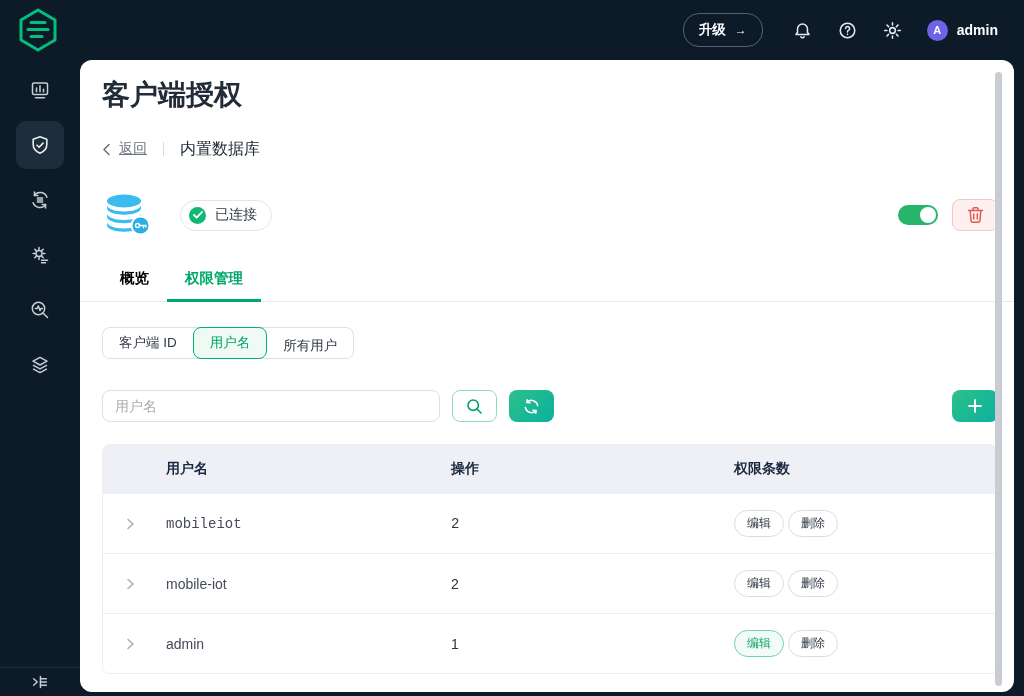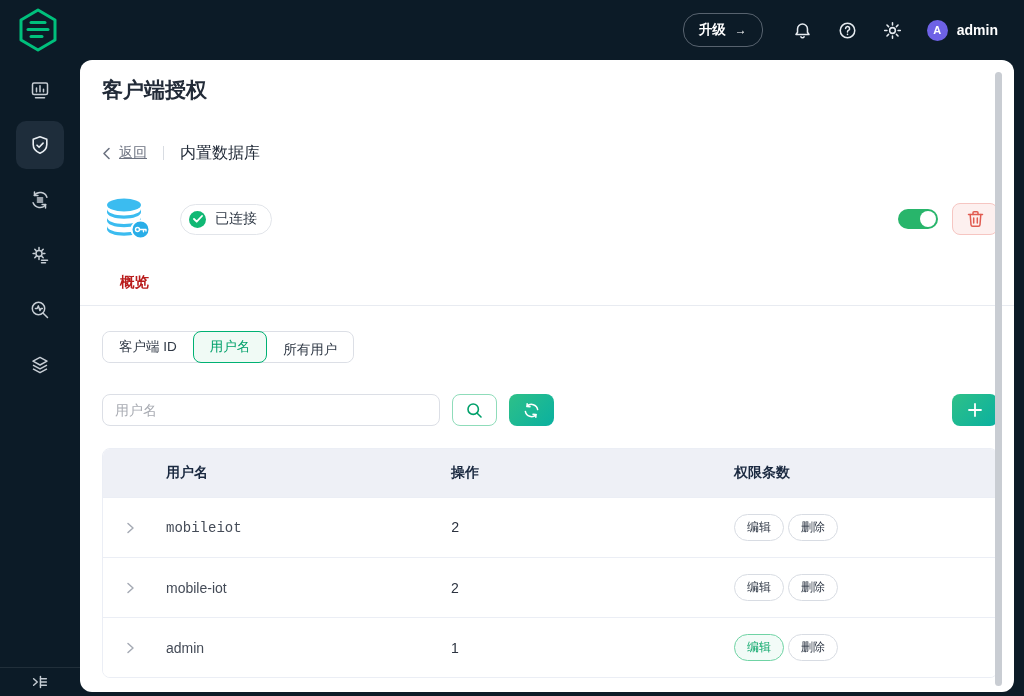--- a/index.html
+++ b/index.html
@@ -34,21 +34,21 @@
   .collapse-bar { position:absolute; left:0; bottom:0; width:80px; height:29px;
     border-top:1px solid rgba(255,255,255,0.09); display:flex; align-items:center; justify-content:center; cursor:pointer; }
 
   
   .card { position:absolute; left:80px; top:60px; width:934px; height:632px;
     background:#fff; border-radius:12px; }
   .scroll-thumb { position:absolute; right:12px; top:12px; bottom:6px; width:7px;
     border-radius:4px; background:#c9cdd3; cursor:pointer; }
   .card-inner { padding:16px 16px 0 22px; }
 
-  .page-title { font-size:21px; font-weight:bold; color:#222b38; margin-bottom:39px; }
+  .page-title { font-size:28px; font-weight:bold; color:#222b38; margin-bottom:25px; }
 
   .breadcrumb { display:flex; align-items:center; height:20px; margin-bottom:33px; }
   .back-link { display:flex; align-items:center; gap:8px; cursor:pointer; color:#6c7280; font-size:14px;text-decoration:underline; }
   .crumb-divider { width:1px; height:14px; background:#d8dce2; margin:0 16px; }
   .crumb-current { font-size:16px; font-weight:normal; color:#222b38; }
 
   
   .connector-row { display:flex; align-items:center; margin-bottom:31px; height:46px; }
   .db-icon { width:52px; height:46px; }
   .status-badge { margin-left:26px; display:flex; align-items:center; gap:9px;
@@ -57,21 +57,21 @@
     display:flex; align-items:center; justify-content:center; }
   .status-text { font-size:14px; color:#2f3845; }
   .connector-actions { margin-left:auto; display:flex; align-items:center; gap:14px; }
   .toggle { width:40px; height:20px; border-radius:10px; background:#28b56b; position:relative; cursor:pointer; }
   .toggle-knob { position:absolute; right:2px; top:2px; width:16px; height:16px; border-radius:50%; background:#fff; }
   .delete-conn-btn { width:46px; height:32px; border-radius:8px; background:#fdf0ef;
     border:1px solid #f6c6c2; display:flex; align-items:center; justify-content:center; cursor:pointer; }
 
   
   .tabs-wrap { margin:0 -16px 0 -22px; padding:0 22px; border-bottom:1px solid #e8ebf1; display:flex; }
-  .tab { padding:0 18px 13px 18px; font-size:14.5px; font-weight:bold; color:#b91c1c;
+  .tab { padding:0 18px 13px 18px; font-size:14.5px; font-weight:bold; color:#000000;
     cursor:pointer; position:relative; }
   .tab.active { color:#00a76b; }
   .tab.active::after { content:""; position:absolute; left:0; right:0; bottom:-1px; height:3px; background:#00a76b; }
 
   
   .seg-group { display:inline-flex; border:1px solid #dcdfe6; border-radius:8px; margin-top:25px; height:32px; }
   .seg { display:flex; align-items:center; padding:0 16px; font-size:13.5px; color:#2f3845;
     background:#fff; cursor:pointer; border:none; border-radius:8px; font-weight:normal; }
   .seg + .seg { border-left:1px solid #dcdfe6; border-radius:0 8px 8px 0;margin-top:6px; }
   .seg.active { border:1px solid #00b173; background:#f0faf5; color:#00a06a;
@@ -257,20 +257,21 @@
             <path d="M3.2 4.5l.8 10.3a1.6 1.6 0 0 0 1.6 1.5h5.8a1.6 1.6 0 0 0 1.6-1.5l.8-10.3"></path>
             <path d="M6.7 8v5M10.3 8v5"></path>
           </svg>
         </button>
       </div>
     </div>
 
     
     <div class="tabs-wrap">
       <div class="tab">概览</div>
+      <div class="tab active">权限管理</div>
     </div>
 
     
     <div class="seg-group">
       <button class="seg">客户端 ID</button>
       <button class="seg active">用户名</button>
       <button class="seg">所有用户</button>
     </div>
 
     

